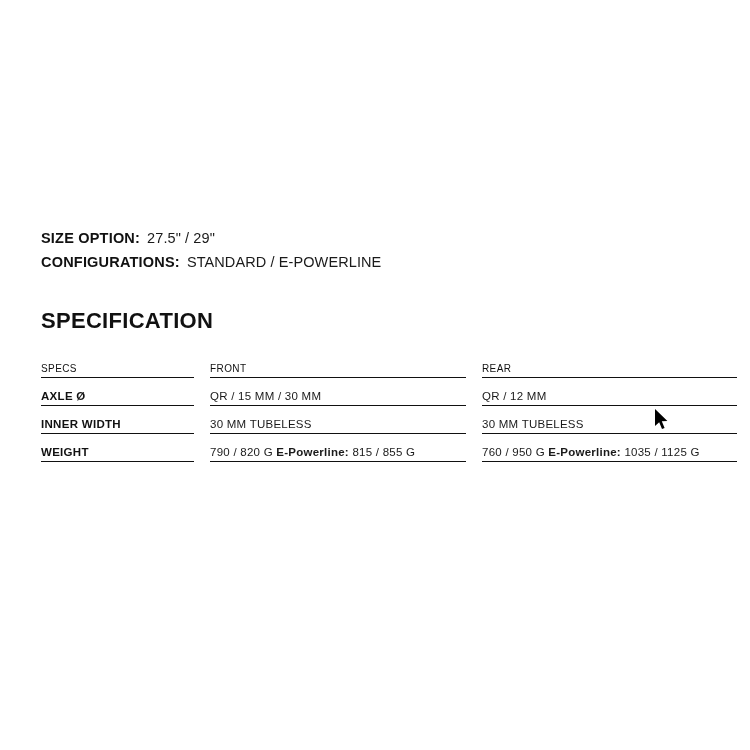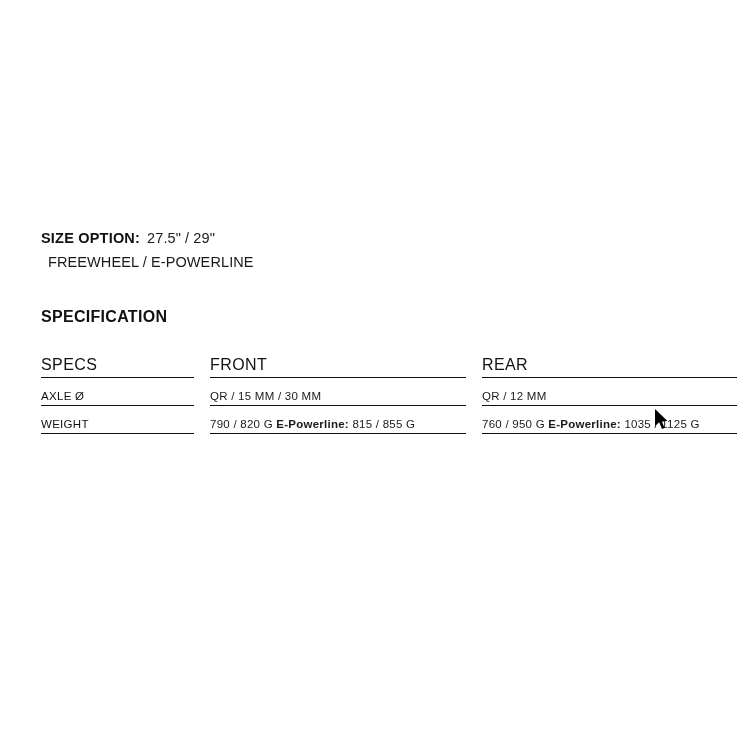--- a/index.html
+++ b/index.html
@@ -43,21 +43,21 @@
     font-weight: normal;
     margin-left: 7px;
     color: #1a1a1a;
     letter-spacing: 0.1px;
   }
 
   .spec-title {
     position: absolute;
     left: 41px;
     top: 292px;
-    font-size: 16px;
+    font-size: 22px;
     font-weight: bold;
     letter-spacing: 0.3px;
     color: #111111;
   }
 
   .table-wrap {
     position: absolute;
     left: 41px;
     top: 334px;
     width: 664px;
@@ -76,29 +76,29 @@
     text-align: left;
     vertical-align: bottom;
     padding: 0 0 3px 0;
     border-bottom: 1px solid #111111;
     height: 24px;
     font-size: 11.5px;
     letter-spacing: 0.25px;
   }
   .spec-table th {
     font-weight: bold;
-    font-size: 16px;
+    font-size: 10px;
     color: #111111;
   }
   .spec-table th.col-head-plain {
     font-weight: normal;
     letter-spacing: 0.4px;
   }
   .spec-table td.rowhead {
-    font-weight: normal;
+    font-weight: bold;
     color: #111111;
     letter-spacing: 0.3px;
     margin-left: 20px;
   }
   
   .spec-table th, .spec-table td {
     border-bottom: 1px solid #111111;
   }
   .spec-table .gap {
     border-bottom: none !important;
@@ -131,21 +131,22 @@
 <body>
 
 <div class="page">
 
   <div class="meta-block">
     <div class="meta-row">
       <span class="meta-label">SIZE OPTION:</span>
       <span class="meta-value">27.5" / 29"</span>
     </div>
     <div class="meta-row">
-      <span class="meta-value">FREEWHEEL / E-POWERLINE</span>
+      <span class="meta-label">CONFIGURATIONS:</span>
+      <span class="meta-value">STANDARD / E-POWERLINE</span>
     </div>
   </div>
 
   <div class="spec-title">SPECIFICATION</div>
 
   <div class="table-wrap">
     <table class="spec-table">
       <colgroup>
         <col class="c-spec">
         <col class="c-gap">
@@ -164,20 +165,27 @@
       </thead>
       <tbody>
         <tr>
           <td class="rowhead">AXLE Ø</td>
           <td class="gap"></td>
           <td>QR / 15 MM / 30 MM</td>
           <td class="gap"></td>
           <td>QR / 12 MM</td>
         </tr>
         <tr>
+          <td class="rowhead">INNER WIDTH</td>
+          <td class="gap"></td>
+          <td>30 MM TUBELESS</td>
+          <td class="gap"></td>
+          <td>30 MM TUBELESS</td>
+        </tr>
+        <tr>
           <td class="rowhead">WEIGHT</td>
           <td class="gap"></td>
           <td>
               <span class="cell-text"><span>790 / 820 G </span><b>E-Powerline:</b><span> 815 / 855 G</span></span>
             </td>
           <td class="gap"></td>
           <td>
               <span class="cell-text"><span>760 / 950 G </span><b>E-Powerline:</b><span> 1035 / 1125 G</span></span>
             </td>
         </tr>

